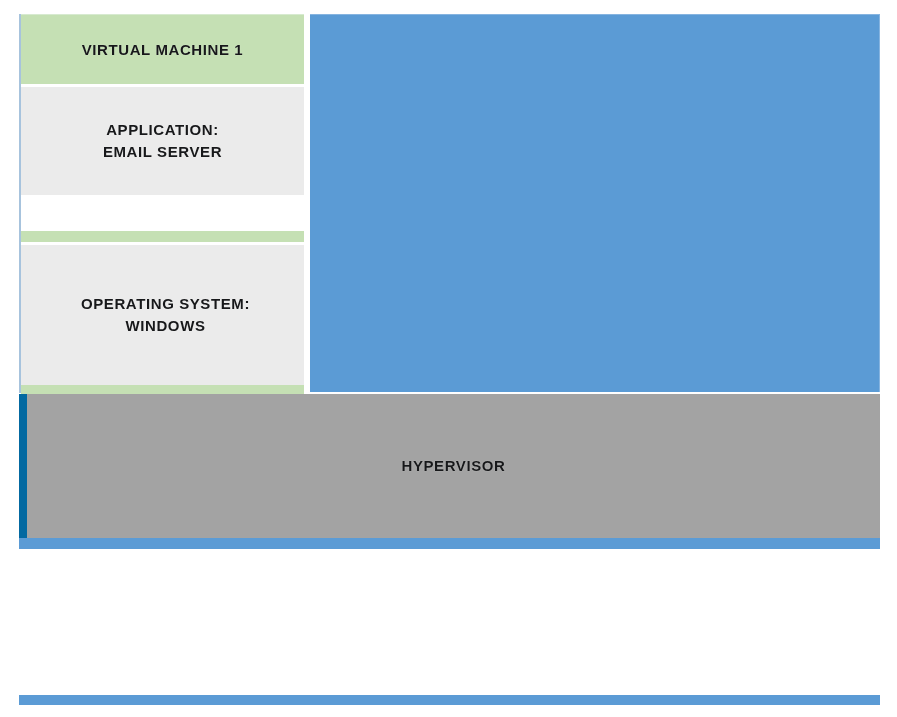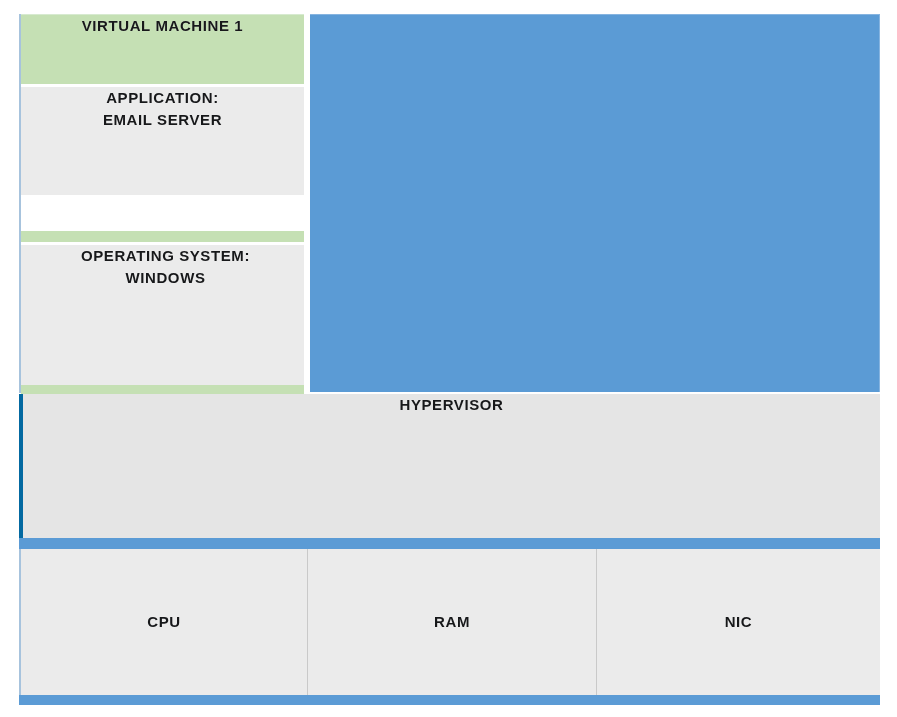--- a/index.html
+++ b/index.html
@@ -18,20 +18,21 @@
     height: 717px;
     background: #ffffff;
     overflow: hidden;
   }
 
   
   .blk {
     position: absolute;
     box-sizing: border-box;
     display: flex;
+    align-items: center;
     justify-content: center;
     text-align: center;
   }
 
   .lbl {
     font-weight: bold;
     font-size: 15px;
     letter-spacing: 0.6px;
     color: #17181a;
     line-height: 1.45;
@@ -101,22 +102,22 @@
     height: 9px;
     background: #c5e0b4;
   }
 
   
   #hypervisor-box {
     left: 19px;
     top: 394px;
     width: 861px;
     height: 144px;
-    background: #e5e5e5;
-    border-left: 4px solid #0369a1;
+    background: #a3a3a3;
+    border-left: 8px solid #0369a1;
   }
 
   
   #hardware-top-bar {
     left: 19px;
     top: 538px;
     width: 861px;
     height: 11px;
     background: #5b9bd5;
   }
@@ -183,27 +184,16 @@
   </div>
 
   <div class="blk" id="vm1-divider-2"></div>
 
   <div class="blk" id="hypervisor-box">
     <span class="lbl">HYPERVISOR</span>
   </div>
 
   <div class="blk" id="hardware-top-bar"></div>
 
-  <div id="hardware-row" class="blk">
-    <div class="hw-cell cpu">
-      <span class="lbl">CPU</span>
-    </div>
-    <div class="hw-cell ram">
-      <span class="lbl">RAM</span>
-    </div>
-    <div class="hw-cell nic">
-      <span class="lbl">NIC</span>
-    </div>
-  </div>
 
   <div class="blk" id="hardware-bottom-bar"></div>
 
 </div>
 
 </body></html>

